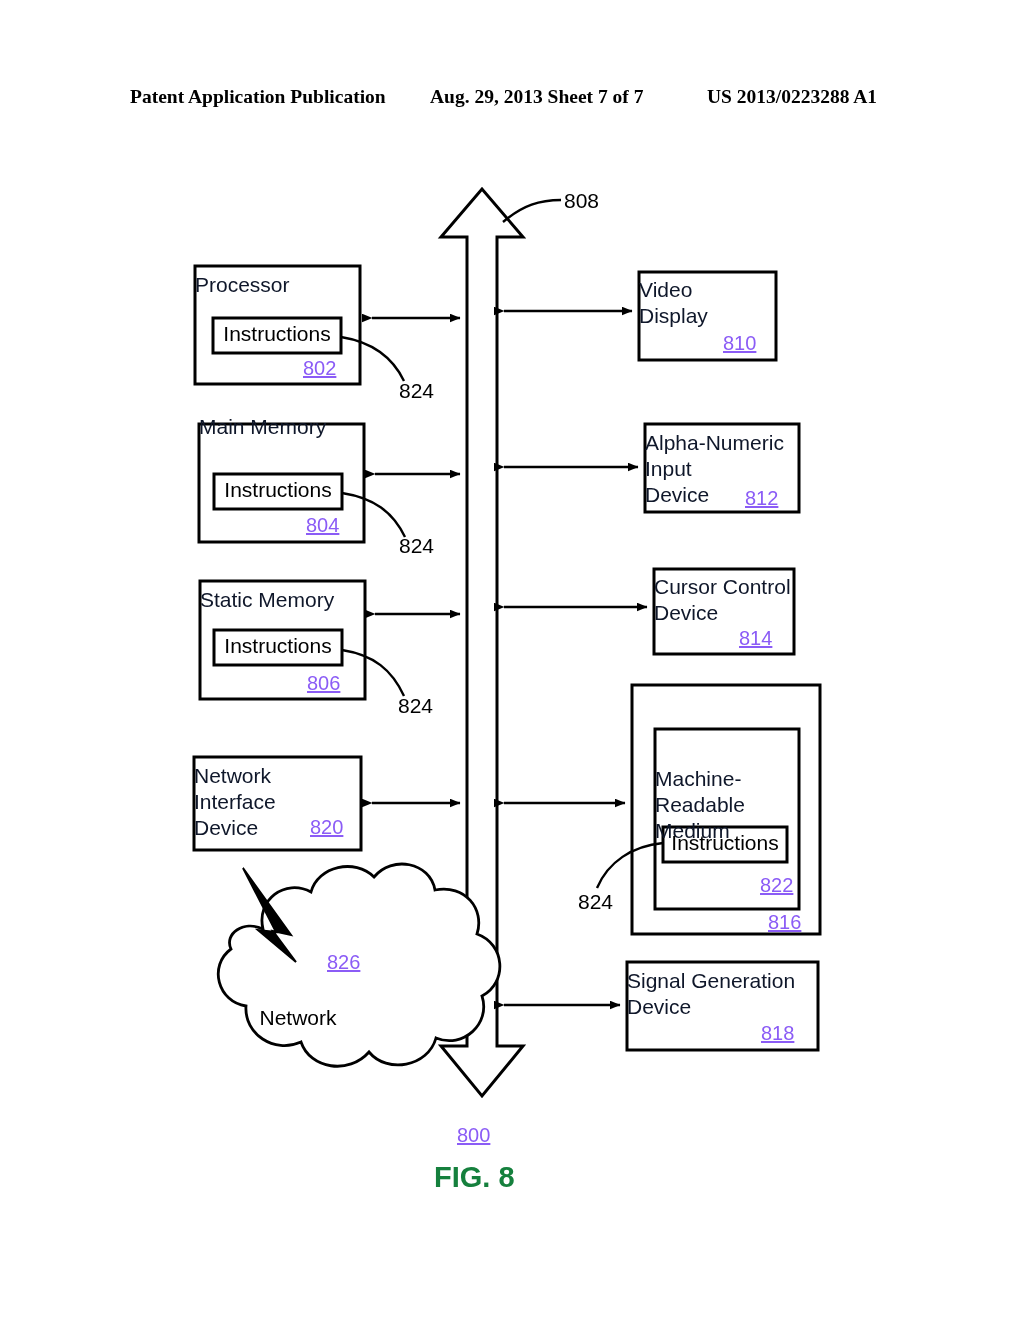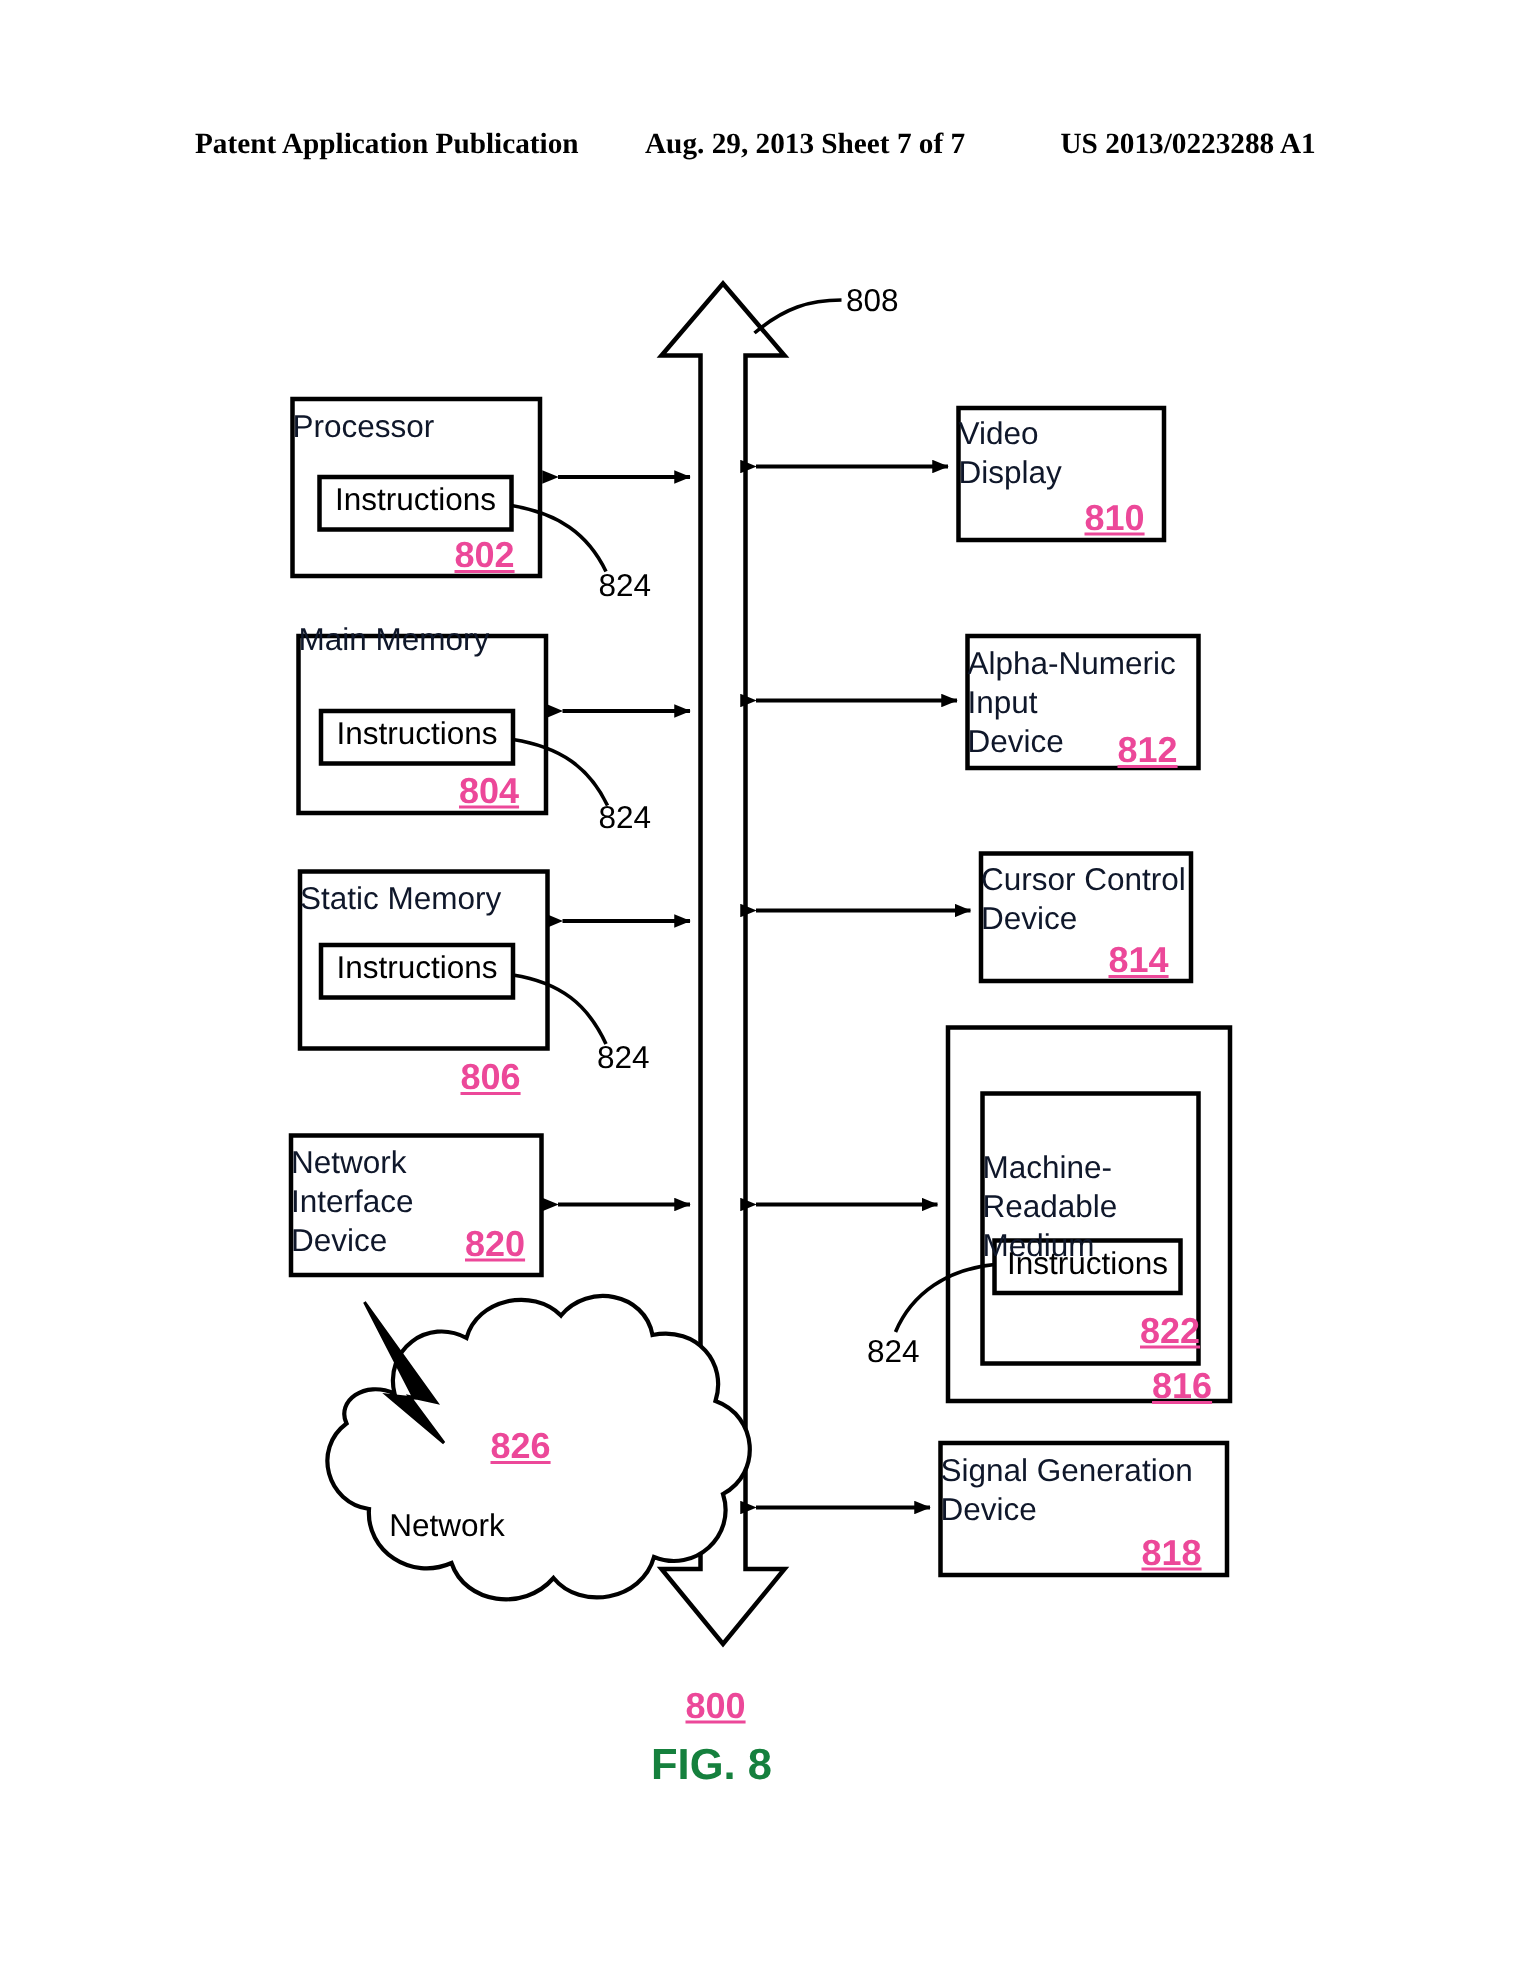--- a/index.html
+++ b/index.html
@@ -61,24 +61,24 @@
   .refnum-plain {
     position: absolute;
     font-family: "Liberation Sans", sans-serif;
     font-size: 21px;
     color: #000;
     white-space: nowrap;
   }
   .refnum-under {
     position: absolute;
     font-family: "Liberation Sans", sans-serif;
-    font-size: 24px;
-    font-weight: bold;
+    font-size: 20px;
+    font-weight: normal;
     text-decoration: underline;
-    color: #ec4899;
+    color: #8b5cf6;
     white-space: nowrap;
   }
   .fig-caption {
     position: absolute;
     font-family: "Liberation Sans", sans-serif;
     font-size: 29px;
     font-weight: bold;
     color: #15803d;
     white-space: nowrap;
   }
@@ -186,21 +186,21 @@
     <span class="ln">Main Memory</span>
   </div>
   <div class="inner-label" style="left:214px; top:478px; width:128px;">Instructions</div>
   <div class="refnum-under" style="left:306px; top:514px;">804</div>
   <div class="refnum-plain" style="left:399px; top:534px;">824</div>
 
   <div class="blk" style="left:200px; top:587px; width:165px;">
     <span class="ln">Static Memory</span>
   </div>
   <div class="inner-label" style="left:214px; top:634px; width:128px;">Instructions</div>
-  <div class="refnum-under" style="left:307px; top:705px;">806</div>
+  <div class="refnum-under" style="left:307px; top:672px;">806</div>
   <div class="refnum-plain" style="left:398px; top:694px;">824</div>
 
   <div class="blk" style="left:194px; top:763px; width:167px;">
     <span class="ln">Network</span>
     <span class="ln">Interface</span>
     <span class="ln">Device</span>
   </div>
   <div class="refnum-under" style="left:310px; top:816px;text-align:right;">820</div>
 
   <div class="refnum-under" style="left:327px; top:951px;">826</div>

